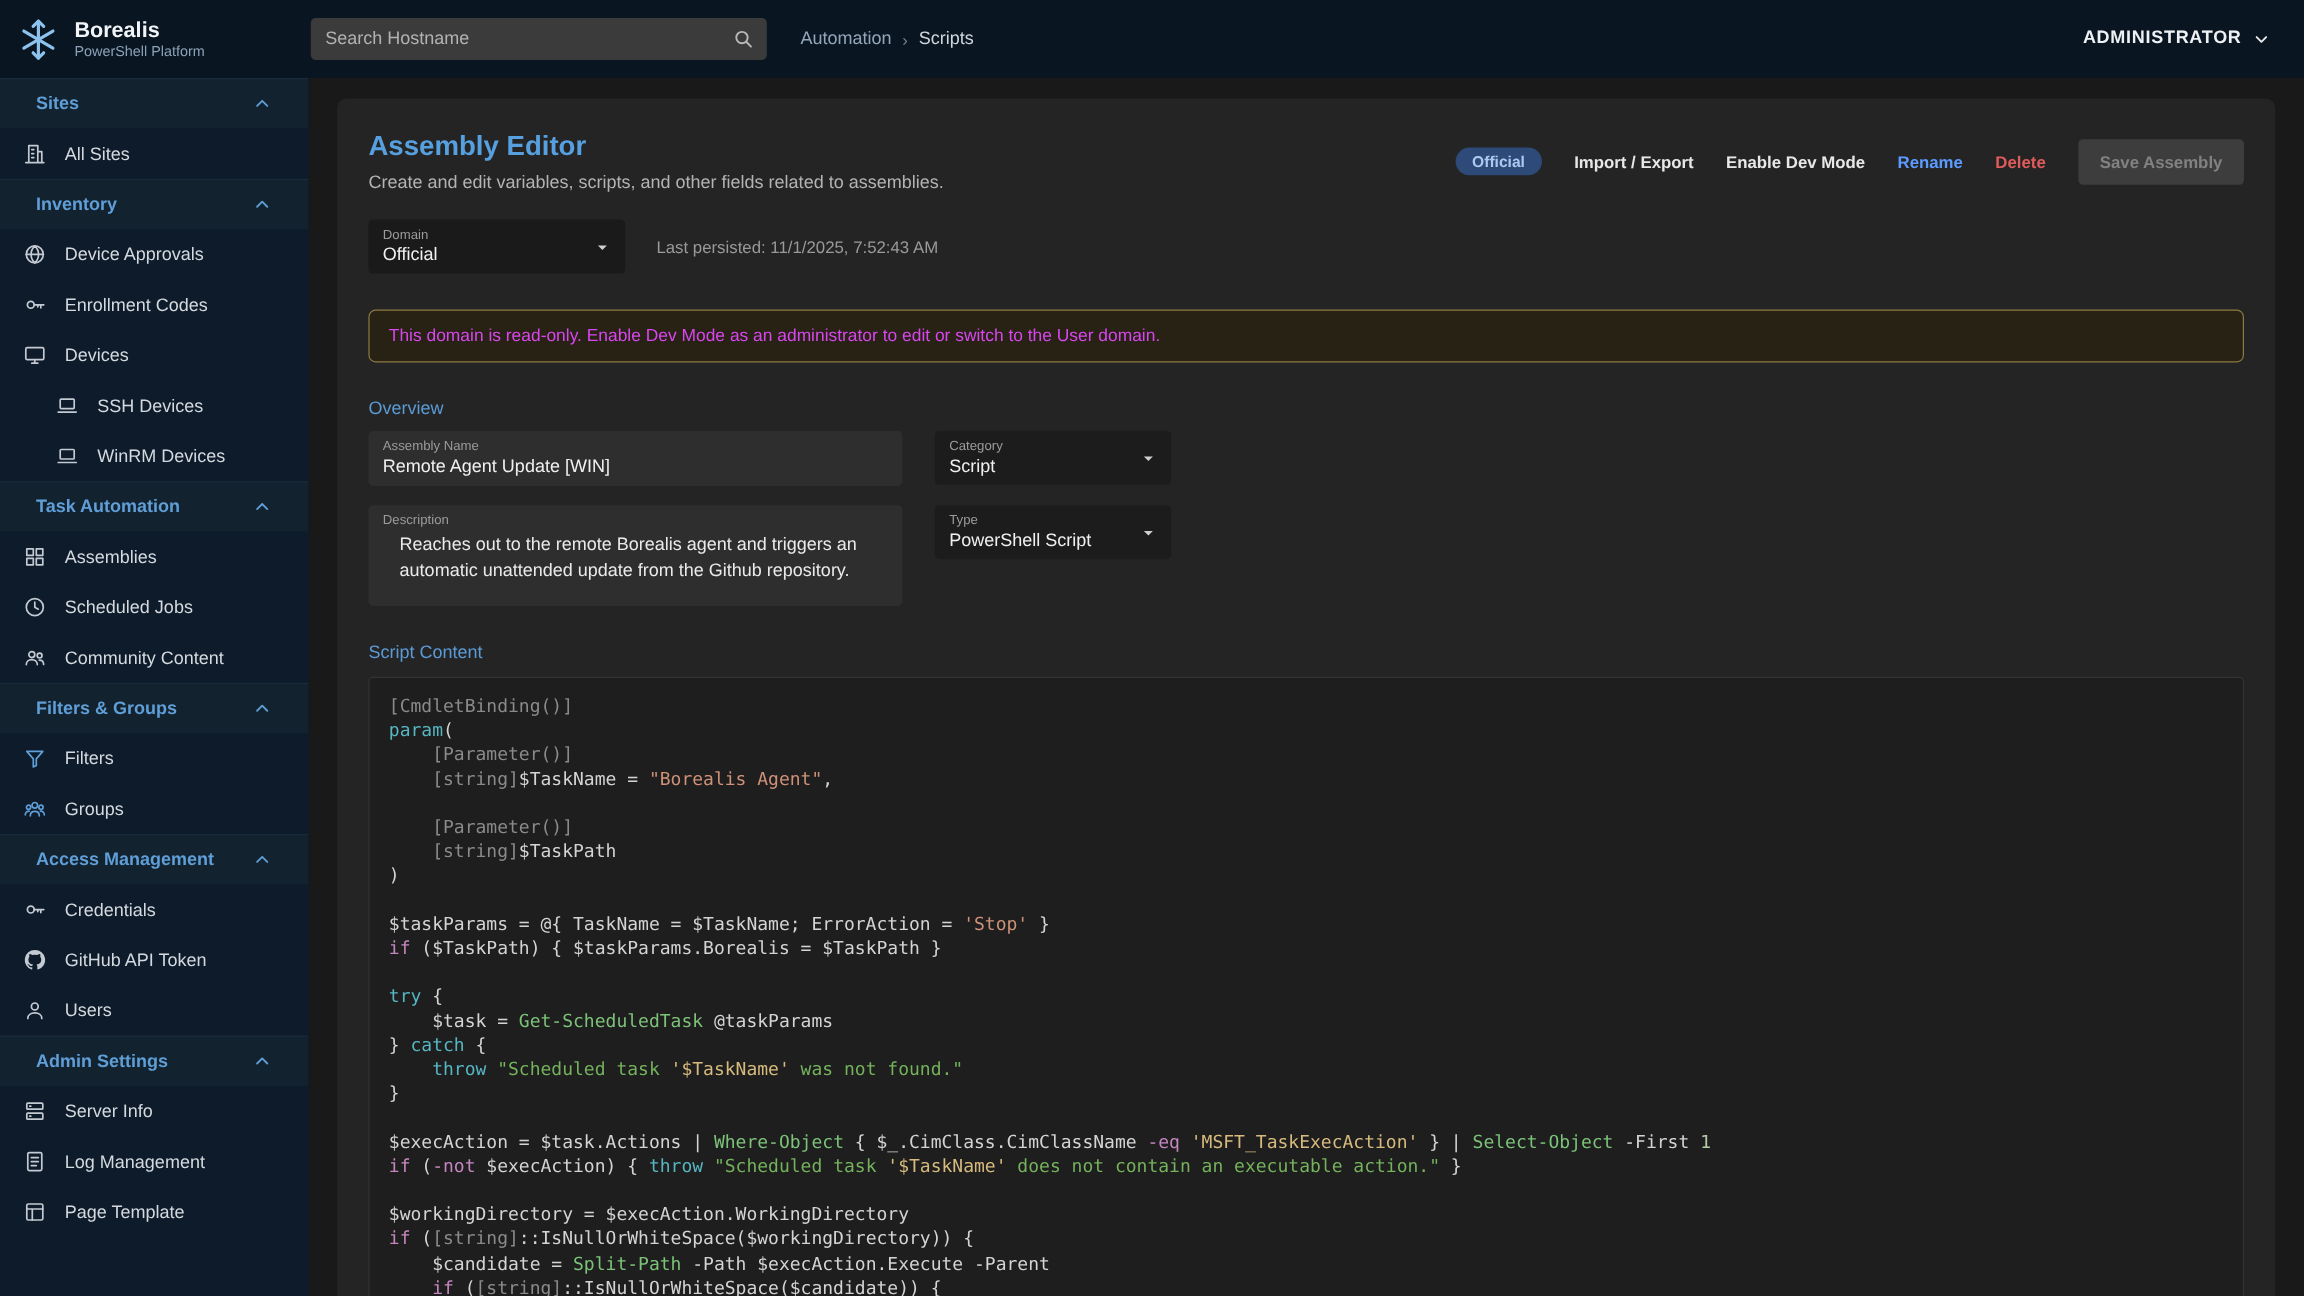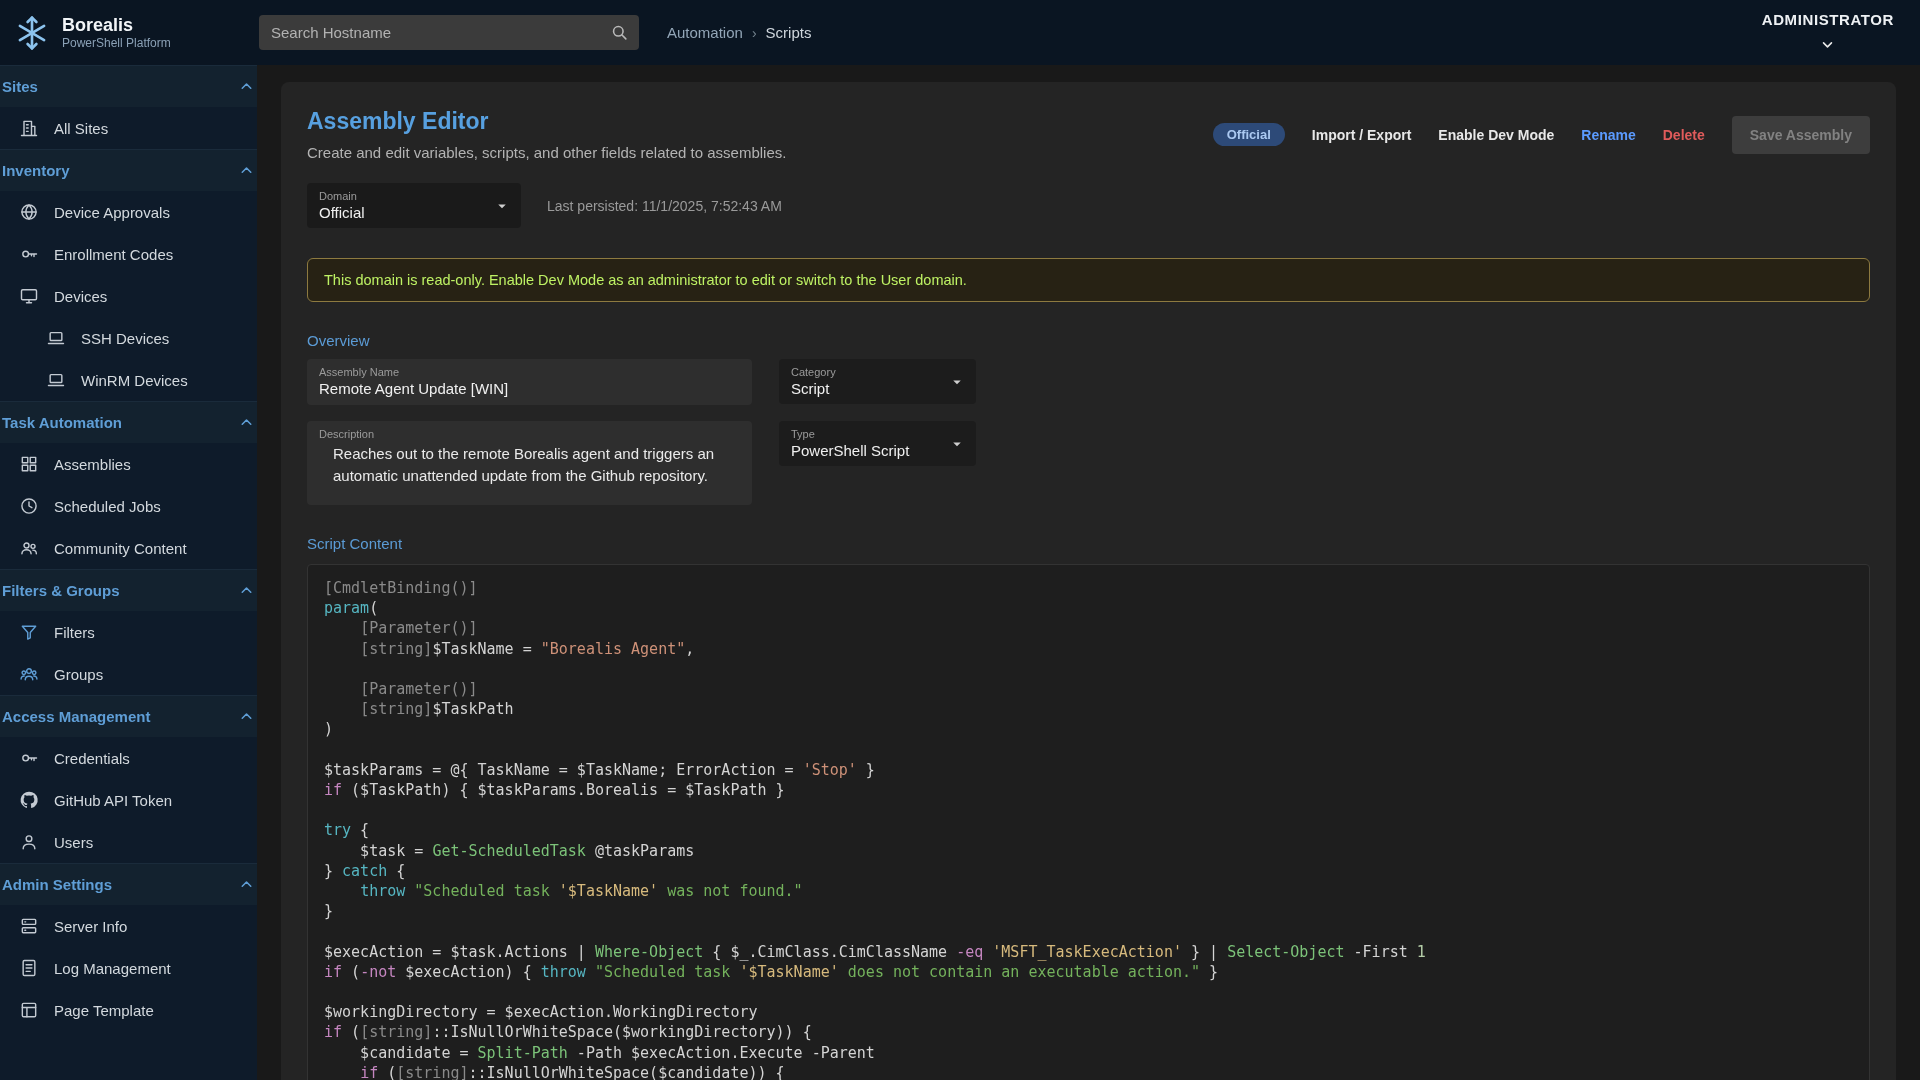--- a/index.html
+++ b/index.html
@@ -26,32 +26,32 @@
     width:100%; height:100%; background:#3b3b3b; border:none; border-radius:4px;
     color:#dcdcdc; font-size:15px; padding:0 38px 0 12px; outline:none;
     font-family:"Liberation Sans", sans-serif;
   }
   .search-wrap input::placeholder { color:#b2b2b2; }
   .search-icon { position:absolute; right:10px; top:8px; width:19px; height:19px; color:#b9b9b9; }
   .breadcrumb { display:flex; align-items:center; gap:9px; margin-left:28px; font-size:15px; }
   .crumb-section { color:#93a6b8; cursor:pointer; }
   .crumb-sep { color:#74838f; font-size:14px; }
   .crumb-page { color:#cfd6dd; cursor:pointer; }
-  .user-menu { margin-left:auto; margin-right:26px; display:flex; align-items:center; gap:7px; cursor:pointer;flex-direction:column; }
+  .user-menu { margin-left:auto; margin-right:26px; display:flex; gap:7px; cursor:pointer; }
   .user-menu-label { font-size:15px; font-weight:600; letter-spacing:0.6px; color:#eef1f4; }
   .user-menu svg { width:19px; height:19px; color:#e8e8e8; }
 
   
   .sidebar {
     position:fixed; top:65px; left:0; bottom:0; width:257px;
     background:#0e1b2a; overflow:hidden; z-index:10;
   }
   .sb-header {
     height:42px; display:flex; align-items:center; justify-content:space-between;
-    padding:0 2px; background:#13222f; border-top:1px solid #1a2b3b;
+    padding:0 30px; background:#13222f; border-top:1px solid #1a2b3b;
     color:#5f9ed6; font-size:15px; font-weight:bold; cursor:pointer;
   }
   .sb-chevron svg { width:17px; height:17px; color:#5f9ed6; }
   .sb-item {
     height:42px; display:flex; align-items:center; gap:15px;
     padding-left:19px; color:#d3d9de; font-size:15px; cursor:pointer;
   }
   .sb-item.indent { padding-left:46px; }
   .sb-icon { width:20px; height:20px; color:#c3cad2; flex:0 0 20px; }
   .sb-icon svg { width:20px; height:20px; }
@@ -84,21 +84,21 @@
     padding:7px 36px 7px 12px; cursor:pointer;
   }
   .select-filled .f-label { display:block; font-size:11px; color:#9b9b9b; margin-bottom:2px; }
   .select-filled .f-value { display:block; font-size:15px; color:#f0f0f0; }
   .caret { position:absolute; right:10px; top:50%; margin-top:-9px; width:18px; height:18px; color:#cfcfcf; }
   .domain-select { width:214px; }
   .persisted { font-size:14px; color:#9a9a9a; }
 
   .warning {
     margin-top:30px; border:1px solid #8d7a40; background:#272214;
-    color:#bef264; font-size:14.5px; padding:13px 16px; border-radius:6px;
+    color:#d946ef; font-size:14.5px; padding:13px 16px; border-radius:6px;
   }
 
   .section-label { margin-top:30px; font-size:15px; color:#5b9bd5; }
 
   .form-grid {
     margin-top:10px; display:grid; grid-template-columns:445px 197px;
     column-gap:27px; row-gap:16px; align-items:start;
   }
   .input-filled { background:#2e2e2e; border-radius:4px; padding:7px 12px; }
   .input-filled .f-label { display:block; font-size:11px; color:#9b9b9b; margin-bottom:2px; }

